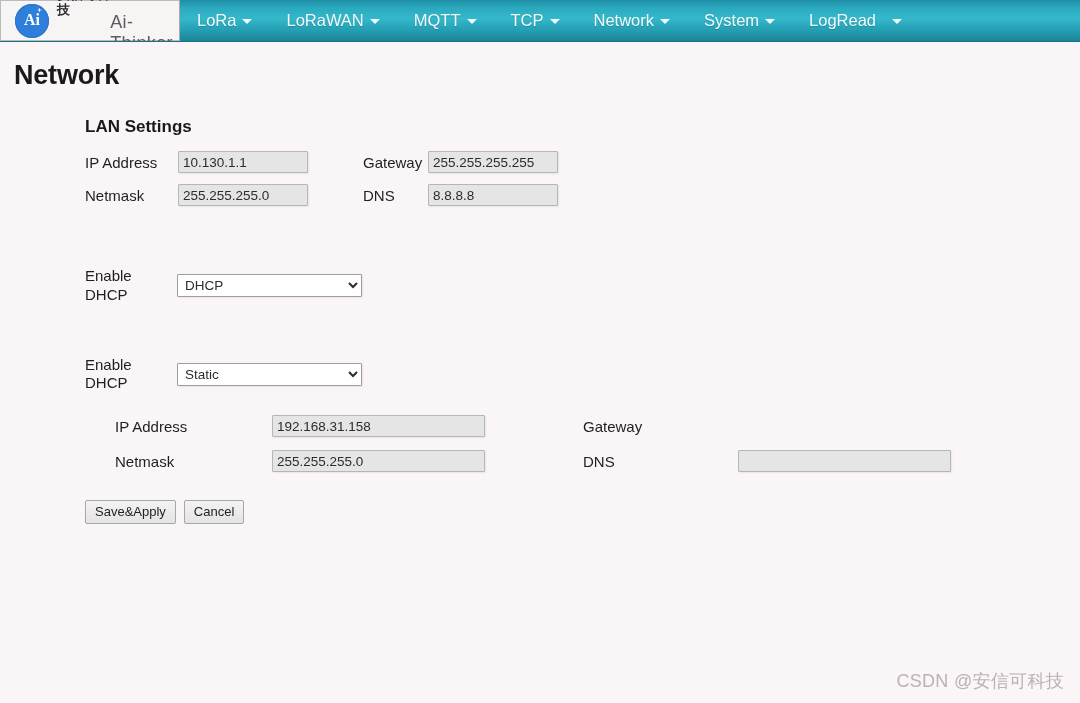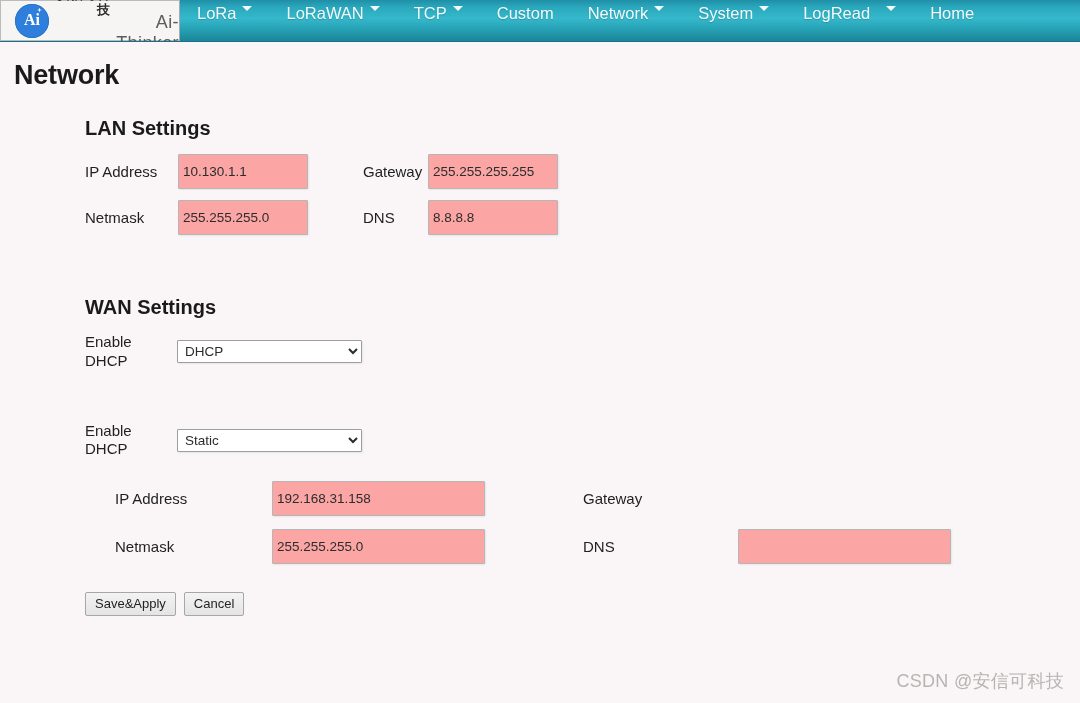--- a/index.html
+++ b/index.html
@@ -31,21 +31,20 @@
   .brand {
     width: 180px;
     min-width: 180px;
     background: #f7f4f4;
     border: 1px solid #b9bcbe;
     border-right: 1px solid #a8abad;
     display: flex;
     align-items: center;
     padding-left: 14px;
     gap: 8px;
-    text-align: right;
   }
   .brand-logo {
     width: 34px; height: 34px;
     border-radius: 50%;
     background: #2e7fdc;
     position: relative;
     flex: none;
     box-shadow: inset 0 0 0 1px #2a74c9;
   }
   .brand-logo .ai-glyph {
@@ -83,21 +82,21 @@
   }
 
   .nav-items {
     display: flex;
     align-items: stretch;
     flex: 1;
     min-width: 0;
   }
   .nav-item {
     display: flex;
-    align-items: flex-start;
+    align-items: center;
     gap: 6px;
     padding: 4px 17px;
     color: #f2fbfc;
     font-size: 16.5px;
     white-space: nowrap;
     cursor: pointer;
     text-shadow: 0 1px 1px rgba(0,0,0,0.18);
   }
   .caret {
     width: 0; height: 0;
@@ -114,21 +113,21 @@
     font-weight: bold;
     color: #1a1a1a;
     margin: 18px 0 0 14px;
     letter-spacing: -0.2px;
   }
 
   
   .content { padding-left: 85px; padding-top: 26px; }
 
   .section-title {
-    font-size: 20px;
+    font-size: 17px;
     font-weight: bold;
     color: #1a1a1a;
     margin: 0 10px 14px 0;
   }
   .section { margin-bottom: 0; }
 
   .row {
     display: flex;
     align-items: center;
     margin-bottom: 11px;
@@ -141,24 +140,24 @@
   }
   .lbl.two-line {
     line-height: 1.25;
     white-space: normal;
   }
 
   input.txt {
     font-family: "Liberation Sans", sans-serif;
     font-size: 13.5px;
     color: #2c2c2c;
-    height: 35px;
+    height: 22px;
     padding: 1px 4px;
     border: 1px solid #b6b6b6;
-    background: #fca5a5;
+    background: #e5e5e5;
     border-radius: 1px;
     outline: none;
     box-shadow: 1px 1px 2px rgba(0,0,0,0.07);
   }
 
   select.sel {
     font-family: "Liberation Sans", sans-serif;
     font-size: 13.5px;
     color: #2c2c2c;
     height: 23px;
@@ -235,40 +234,38 @@
   <div class="nav-items">
     <div class="nav-item">
       <span>LoRa</span>
       <span class="caret"></span>
     </div>
     <div class="nav-item">
       <span>LoRaWAN</span>
       <span class="caret"></span>
     </div>
     <div class="nav-item">
+      <span>MQTT</span>
+      <span class="caret"></span>
+    </div>
+    <div class="nav-item">
       <span>TCP</span>
       <span class="caret"></span>
-    </div>
-    <div class="nav-item">
-      <span>Custom</span>
     </div>
     <div class="nav-item">
       <span>Network</span>
       <span class="caret"></span>
     </div>
     <div class="nav-item">
       <span>System</span>
       <span class="caret"></span>
     </div>
     <div class="nav-item tight">
       <span>LogRead</span>
       <span class="caret"></span>
-    </div>
-    <div class="nav-item">
-      <span>Home</span>
     </div>
   </div>
 </div>
 
 <div class="page-title">Network</div>
 
 <div class="content">
 
   <div class="section">
     <div class="section-title">LAN Settings</div>
@@ -286,21 +283,20 @@
       <input class="txt lan-input" type="text" value="255.255.255.0" style="">
       <span class="lan-gap"></span>
       <span class="lbl lan-lbl2">DNS</span>
       <input class="txt lan-input2" type="text" value="8.8.8.8" style="">
     </div>
   </div>
 
   <div class="spacer-lg"></div>
 
   <div class="section">
-    <div class="section-title">WAN Settings</div>
     <div class="row">
       <span class="lbl two-line dhcp-lbl">Enable DHCP</span>
       <select class="sel">
         <option>DHCP</option>
         <option>Static</option>
       </select>
     </div>
   </div>
 
   <div class="spacer-md"></div>

